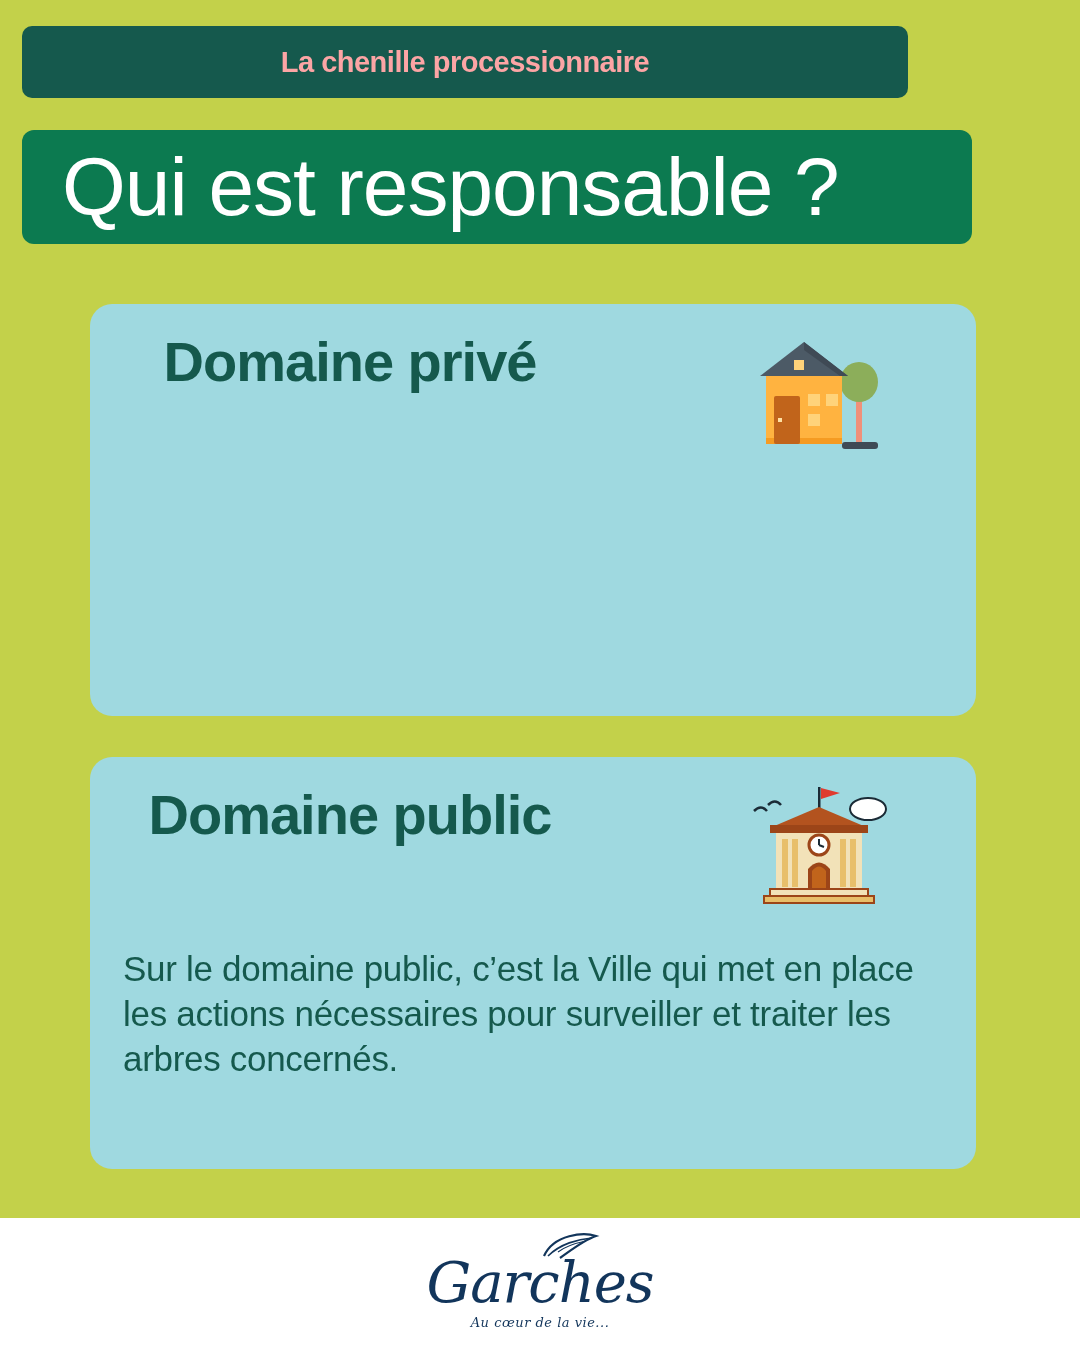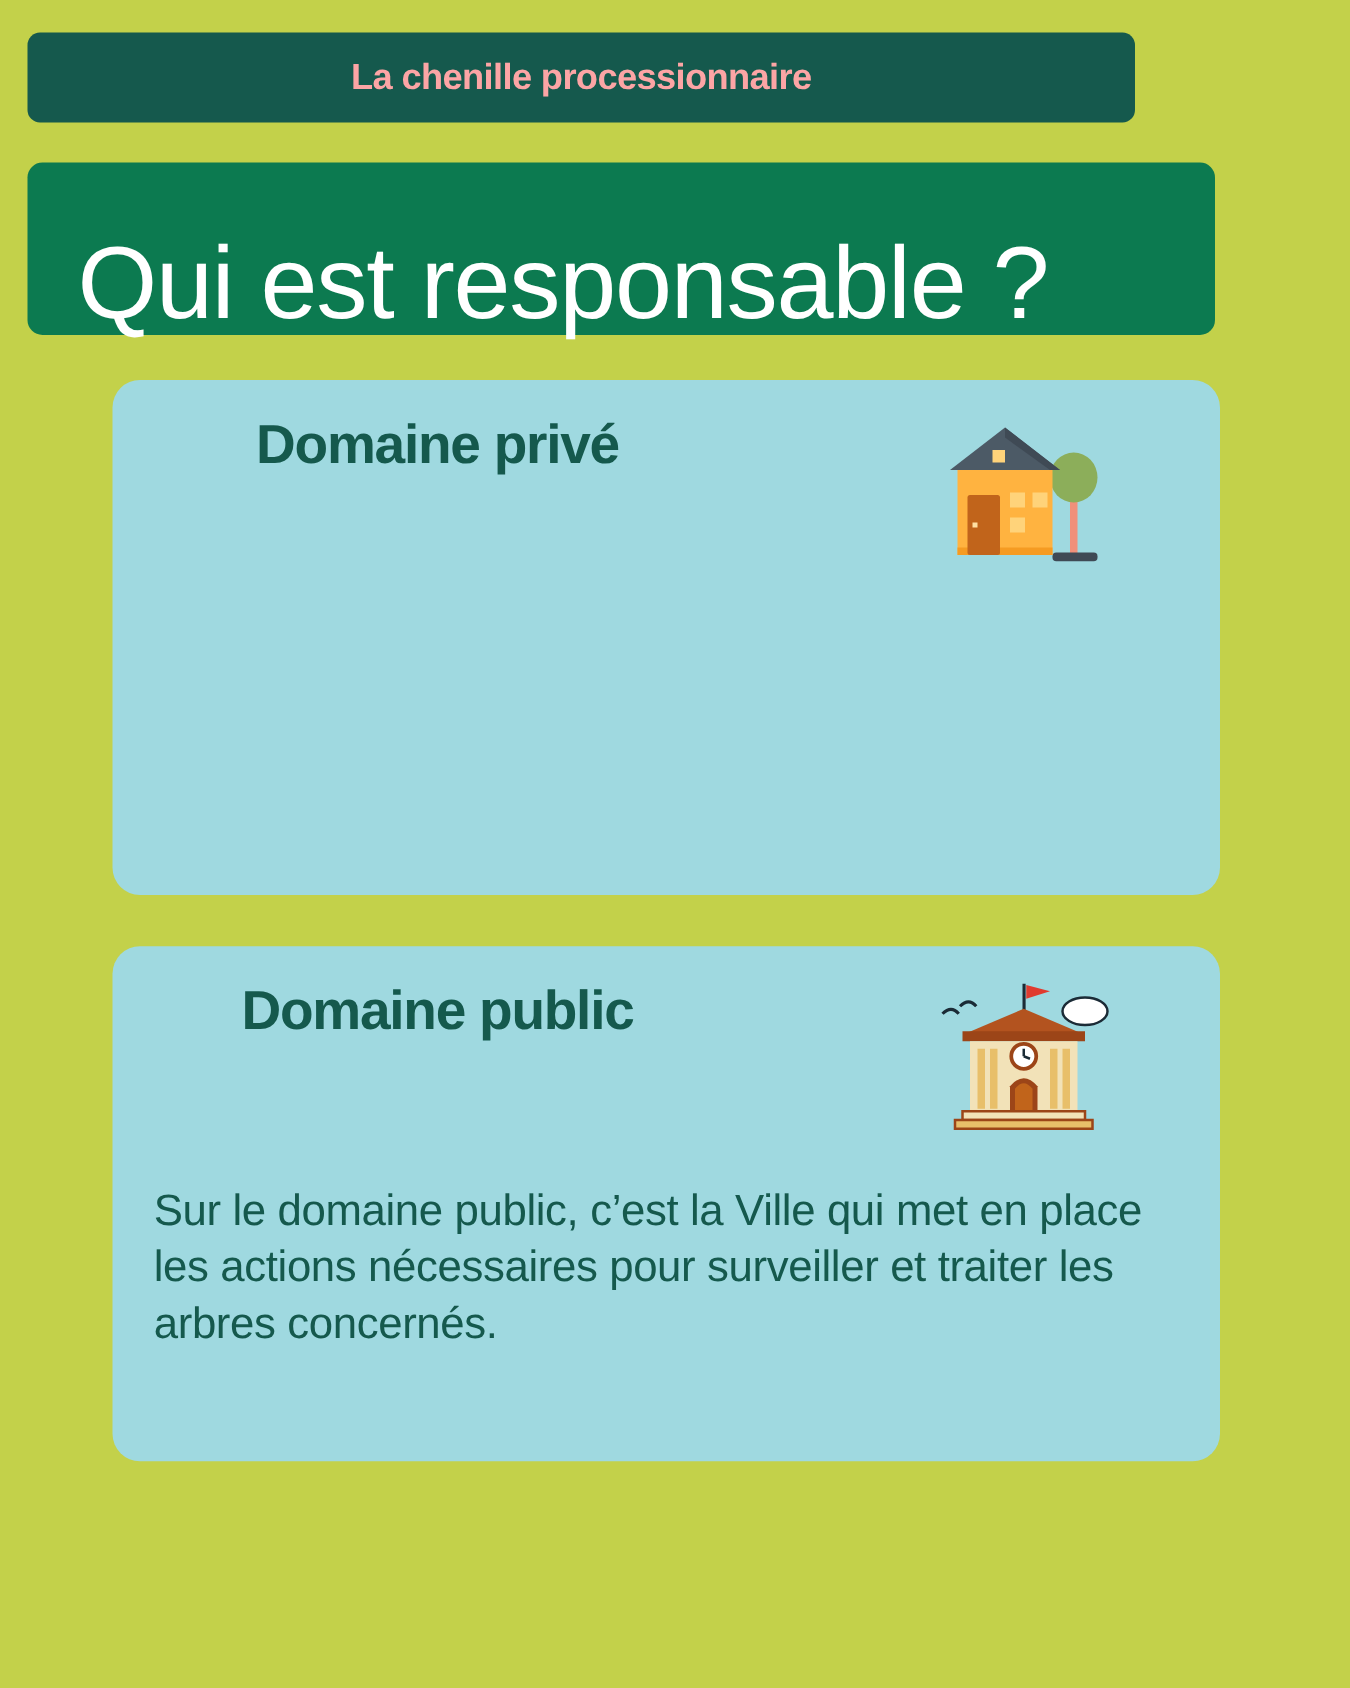--- a/index.html
+++ b/index.html
@@ -41,25 +41,25 @@
     font-weight: bold;
     letter-spacing: -0.5px;
     white-space: nowrap;
   }
 
   .titlebar {
     position: absolute;
     left: 22px;
     top: 130px;
     width: 950px;
-    height: 138px;
+    height: 114px;
     background: #0c7a50;
     border-radius: 12px;
     display: flex;
-    align-items: flex-end;
+    align-items: center;
     box-sizing: border-box;
     padding-left: 40px;
   }
   .titlebar-text {
     color: #ffffff;
     font-size: 82px;
     font-weight: normal;
     letter-spacing: -1px;
     line-height: 1;
     white-space: nowrap;
@@ -81,21 +81,21 @@
     position: relative;
     display: flex;
     align-items: flex-start;
     height: 160px;
   }
   .card-title {
     width: 520px;
     padding-top: 28px;
     text-align: center;
     color: #15594d;
-    font-size: 44px;
+    font-size: 56px;
     font-weight: bold;
     line-height: 1.08;
     letter-spacing: -1px;
   }
   .card-icon {
     position: absolute;
     right: 82px;
     top: 26px;
     width: 150px;
     height: 130px;
@@ -231,14 +231,27 @@
           <path d="M68 108 L68 88 q7 -9 14 0 L82 108 Z" fill="#c1641b"></path>
 
           <rect x="26" y="106" width="98" height="7" fill="#f2e2b8" stroke="#9c4518" stroke-width="2"></rect>
           <rect x="20" y="113" width="110" height="7" fill="#e8bf6a" stroke="#9c4518" stroke-width="2"></rect>
         </svg>
       </div>
     </div>
     <div class="card-body">Sur le domaine public, c’est la Ville qui met en place les actions nécessaires pour surveiller et traiter les arbres concernés.</div>
   </div>
 
+  <div class="footer">
+    <div class="logo">
+      <div class="logo-leaf">
+        <svg viewBox="0 0 60 30" width="60" height="30" aria-hidden="true">
+          <path d="M4 24 C14 2 44 0 56 4 C44 8 34 16 20 26" fill="none" stroke="#12355b" stroke-width="2.2"></path>
+          <path d="M8 24 C20 12 38 7 52 6" fill="none" stroke="#12355b" stroke-width="1.6"></path>
+          <path d="M18 20 C26 14 36 11 46 9" fill="none" stroke="#12355b" stroke-width="1.2"></path>
+        </svg>
+      </div>
+      <div class="logo-word">Garches</div>
+      <div class="logo-tag">Au cœur de la vie...</div>
+    </div>
+  </div>
 
 </div>
 
 </body></html>

